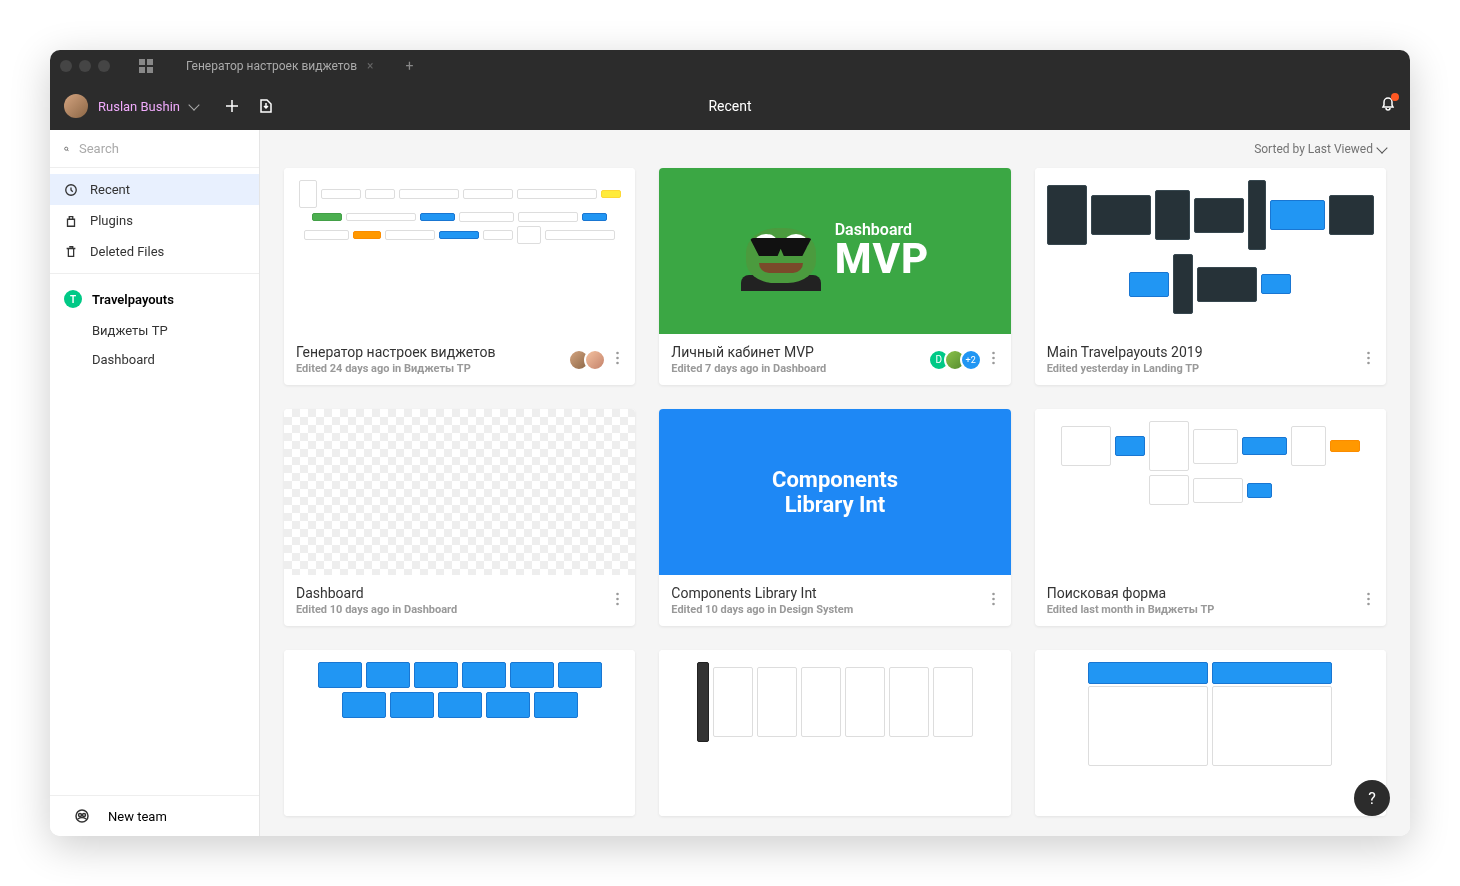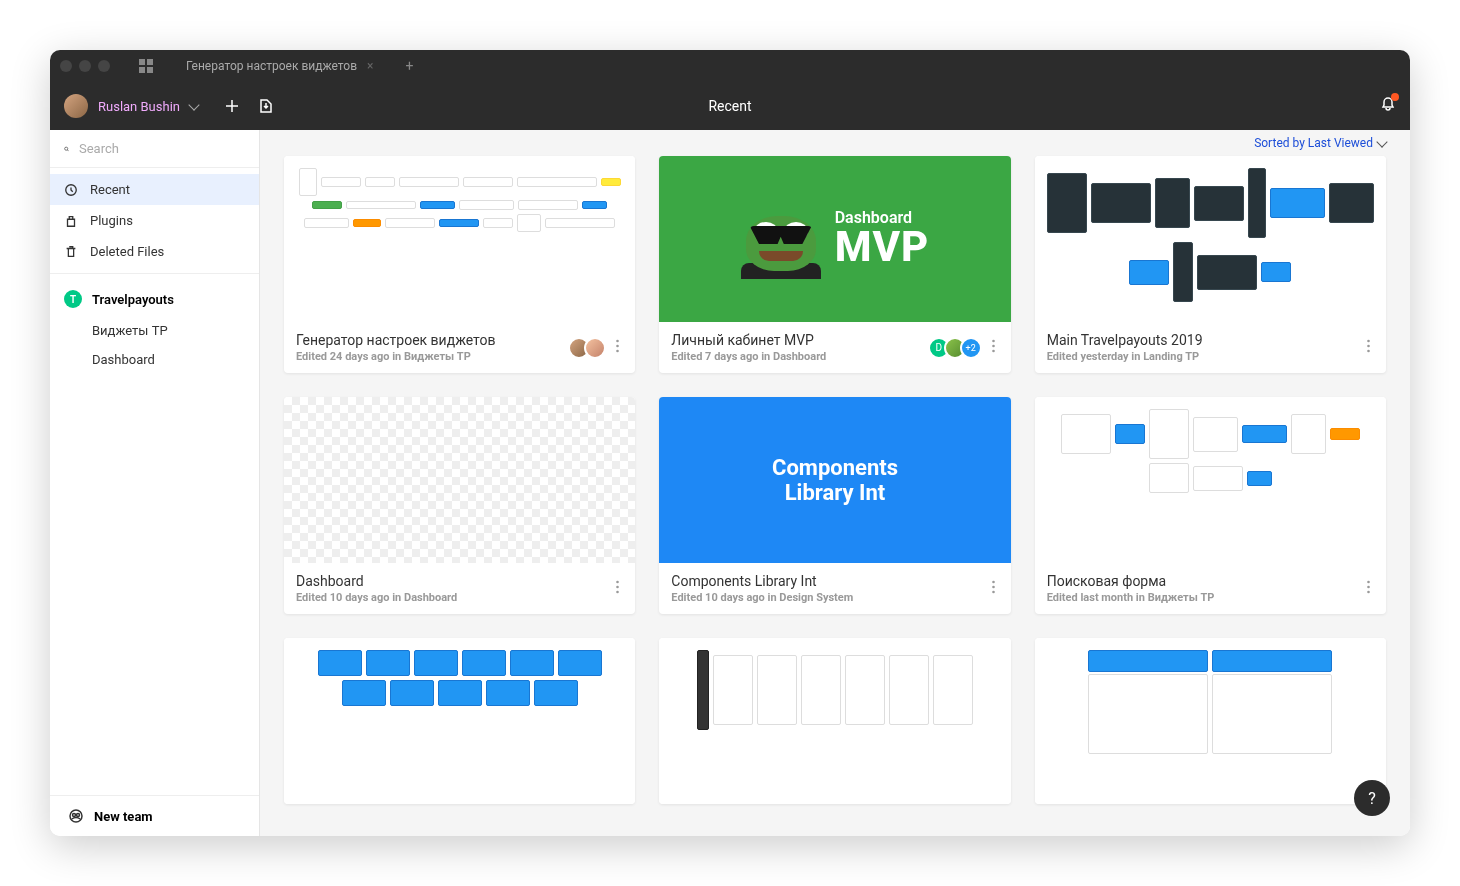--- a/index.html
+++ b/index.html
@@ -31,24 +31,24 @@
 .search-input { border: none; outline: none; font-size: 13px; flex: 1; color: #333; }
 .search-input::placeholder { color: #aaa; }
 .nav { padding: 6px 0; }
 .nav-item { display: flex; align-items: center; gap: 12px; padding: 8px 14px; font-size: 13px; color: #333; cursor: pointer; }
 .nav-item.active { background: #e8f0fe; }
 .nav-item svg { width: 14px; height: 14px; fill: none; stroke: #333; stroke-width: 1.5; }
 .section { padding: 8px 0; border-top: 1px solid #eee; }
 .team-row { display: flex; align-items: center; gap: 10px; padding: 8px 14px; font-size: 13px; font-weight: 600; cursor: pointer; }
 .team-badge { width: 18px; height: 18px; border-radius: 50%; background: #00c986; color: #fff; font-size: 10px; display: flex; align-items: center; justify-content: center; }
 .proj-item { padding: 7px 14px 7px 42px; font-size: 13px; color: #333; cursor: pointer; }
-.sidebar-foot { margin-top: auto; border-top: 1px solid #eee; padding: 12px 18px; display: flex; align-items: center; gap: 10px; font-size: 13px; cursor: pointer; font-weight: bold; }
+.sidebar-foot { margin-top: auto; border-top: 1px solid #eee; padding: 12px 24px; display: flex; align-items: center; gap: 18px; font-size: 13px; cursor: pointer; }
 .sidebar-foot svg { width: 16px; height: 16px; fill: none; stroke: #333; stroke-width: 1.5; }
 .main { flex: 1; background: #f5f5f5; overflow-y: auto; padding: 0 24px 24px; }
-.sort-row { display: flex; justify-content: flex-end; padding: 6px 0; font-size: 12px; color: #1d4ed8; align-items: center; gap: 5px; cursor: pointer; }
+.sort-row { display: flex; justify-content: flex-end; padding: 12px 0; font-size: 12px; color: #737373; align-items: center; gap: 5px; cursor: pointer; }
 .grid { display: grid; grid-template-columns: repeat(3, 1fr); gap: 24px; }
 .card { background: #fff; border-radius: 4px; overflow: hidden; box-shadow: 0 1px 3px rgba(0,0,0,0.08); cursor: pointer; }
 .thumb { height: 166px; background: #fff; display: flex; align-items: center; justify-content: center; position: relative; overflow: hidden; }
 .card-foot { padding: 10px 12px; display: flex; align-items: center; position: relative; }
 .card-txt { flex: 1; min-width: 0; }
 .card-title { font-size: 14px; color: #333; white-space: nowrap; overflow: hidden; text-overflow: ellipsis; }
 .card-sub { font-size: 11px; color: #999; margin-top: 2px; font-weight: bold; }
 .collab { display: flex; align-items: center; gap: -4px; margin-right: 6px; }
 .collab-av { width: 22px; height: 22px; border-radius: 50%; border: 2px solid #fff; margin-left: -6px; }
 .collab-av:first-child { margin-left: 0; }

